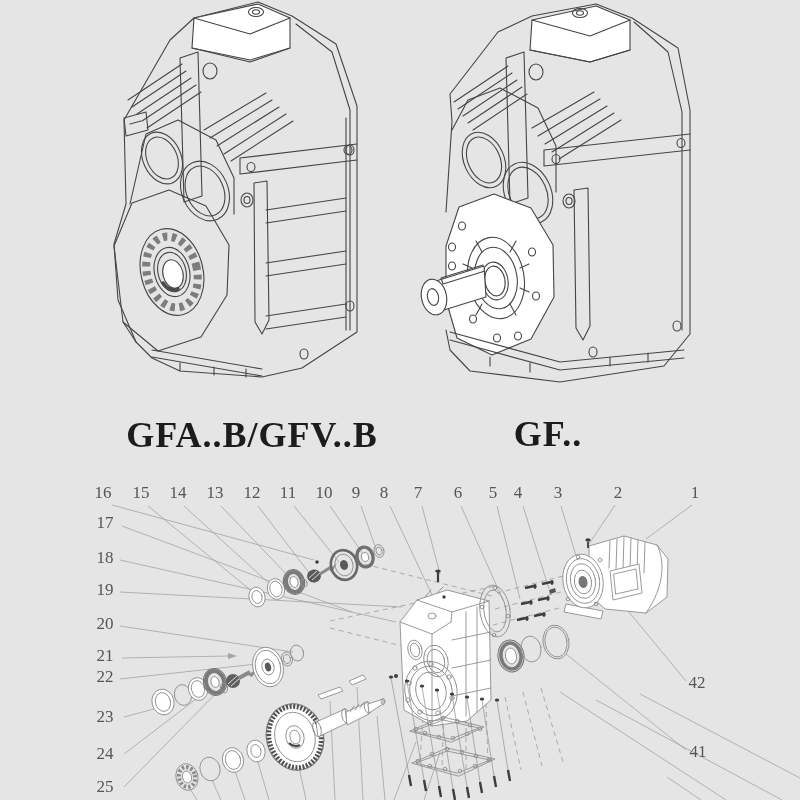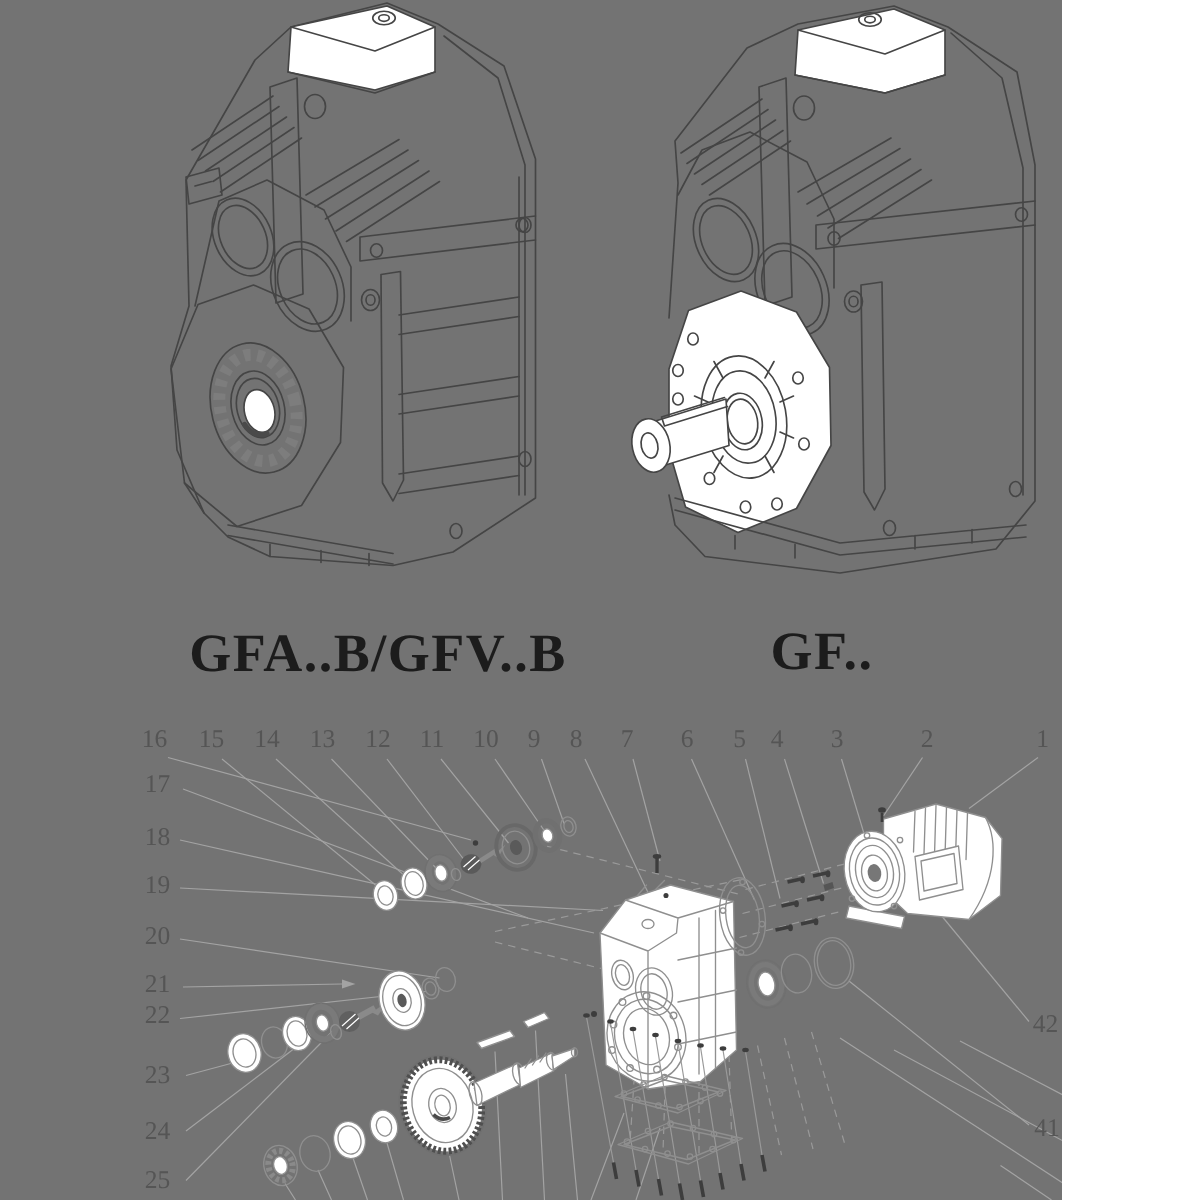--- a/index.html
+++ b/index.html
@@ -1,16 +1,16 @@
 <!DOCTYPE html>
 <html><head>
 <meta charset="utf-8">
 <style>
   html,body{margin:0;padding:0;background:#ffffff;}
-  .stage{position:relative;width:708px;height:800px;background:#737373;overflow:hidden;}
+  .stage{position:relative;width:800px;height:800px;background:#e5e5e5;overflow:hidden;}
   svg{display:block;}
   .ld{stroke:#454545;stroke-width:1.1;fill:none;stroke-linejoin:round;stroke-linecap:round;}
   .ldf{stroke:#454545;stroke-width:1.1;fill:#ffffff;stroke-linejoin:round;}
   .lg{stroke:#8f8f8f;stroke-width:0.9;fill:none;stroke-linejoin:round;stroke-linecap:round;}
   .lgf{stroke:#8f8f8f;stroke-width:0.9;fill:#ffffff;stroke-linejoin:round;}
   .lg2{stroke:#707070;stroke-width:1;fill:none;}
   .rim{stroke:#686868;fill:none;}
   .ldr{stroke:#a3a3a3;stroke-width:0.8;fill:none;}
   .dsh{stroke:#9a9a9a;stroke-width:0.8;fill:none;stroke-dasharray:5 4;}
   .dk{fill:#3d3d3d;stroke:none;}

